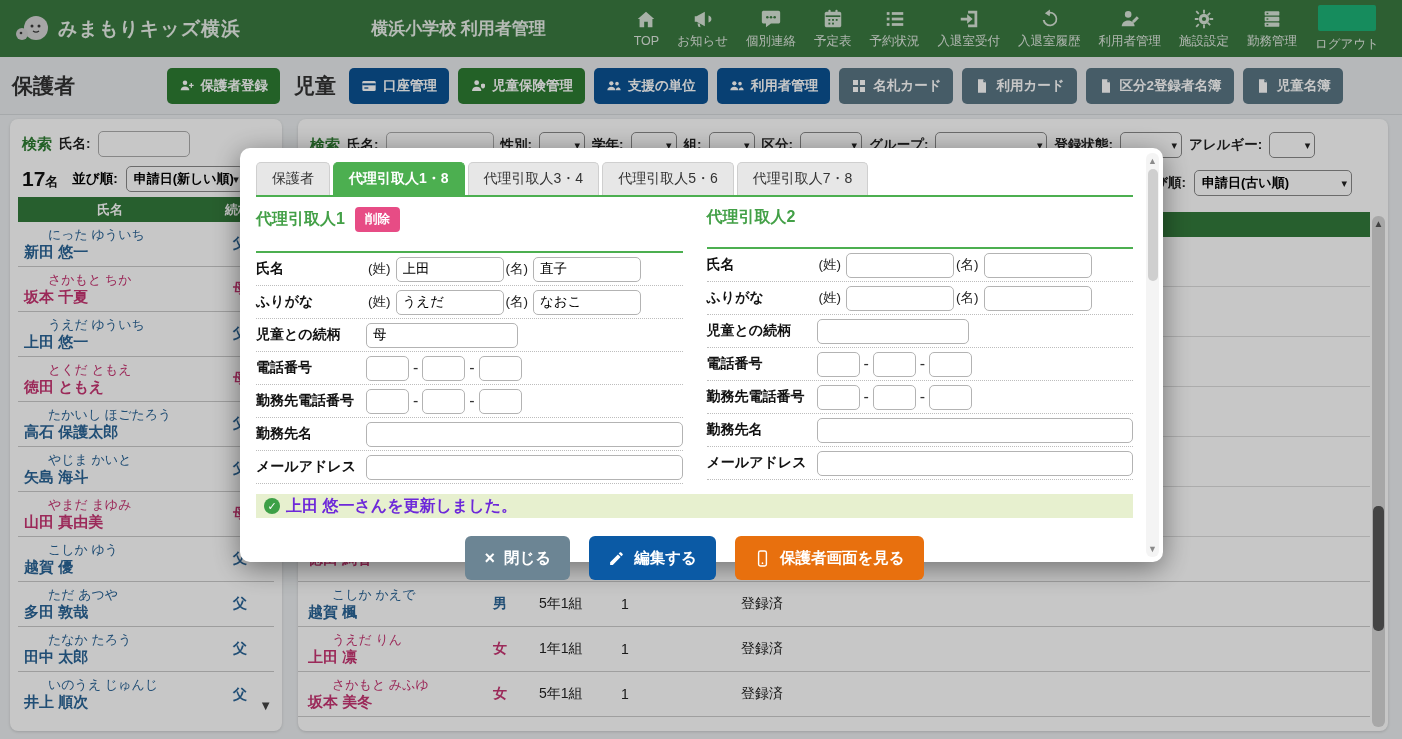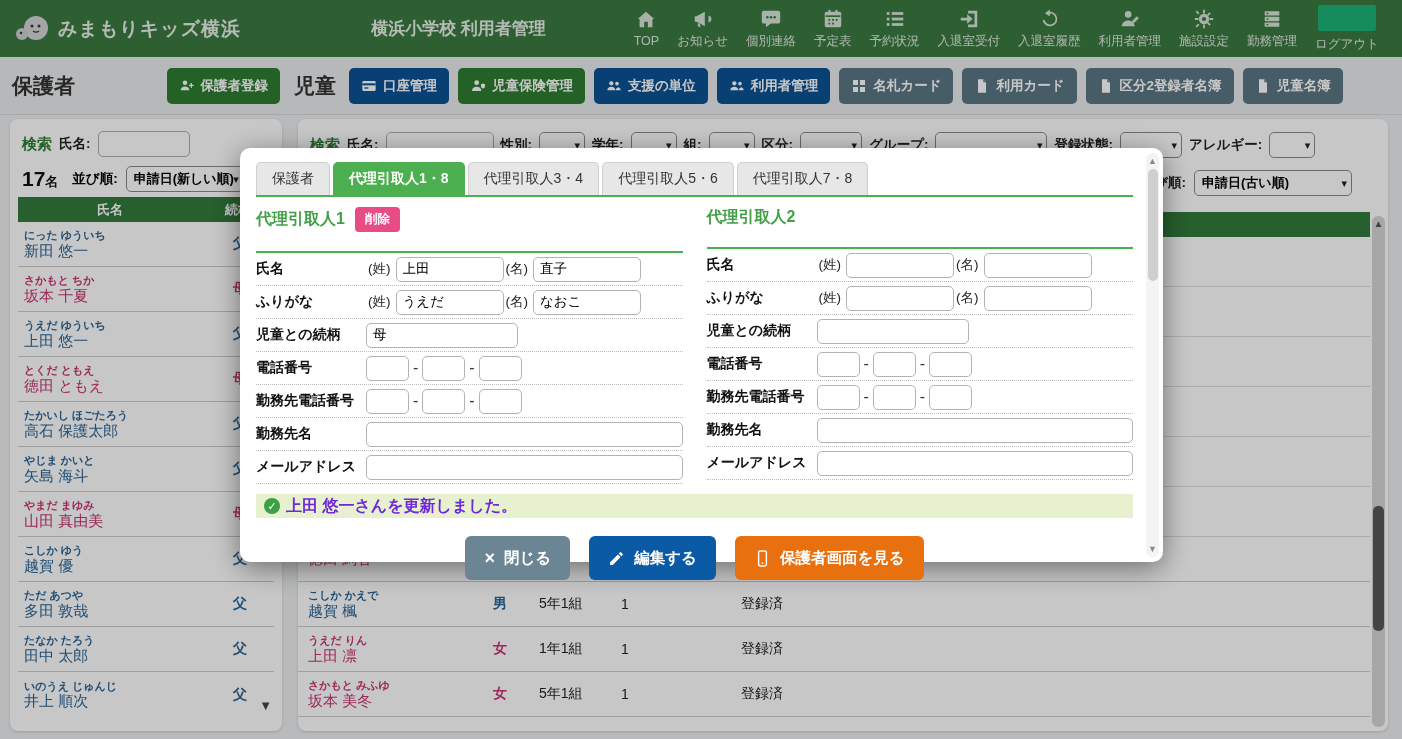--- a/index.html
+++ b/index.html
@@ -51,22 +51,22 @@
   .sb-sort-label { font-size:13.5px; font-weight:bold; margin-left:6px; }
   .select-box { position:relative; height:26px; border:1px solid #8a8a8a; border-radius:5px; background:#fff;
     font-size:13px; display:flex; align-items:center; padding:0 18px 0 7px; white-space:nowrap; overflow:hidden;font-weight:bold; }
   .select-box::after { content:"▾"; position:absolute; right:4px; top:50%; transform:translateY(-50%); font-size:11px; color:#222; }
   .sb-sort-select { width:118px; }
   .sb-header { height:25px; background:#337a3b; color:#fff; display:flex; align-items:center; font-size:13px; font-weight:bold; }
   .sb-header .col-name { flex:1; text-align:center; }
   .sb-header .col-rel { width:72px; text-align:center; }
   .person-row { height:45px; border-bottom:1px solid #c9c9c9; display:flex; align-items:center; padding:0 6px; cursor:pointer; }
   .p-names { flex:1; line-height:1.15; }
-  .p-kana { font-size:11px; font-weight:bold; display:block; }
-  .p-name { font-size:15px; font-weight:normal; display:block; }
+  .p-kana { font-size:13px; font-weight:normal; display:block;margin-left:24px; }
+  .p-name { font-size:15px; font-weight:bold; display:block; }
   .p-rel { width:56px; text-align:center; font-size:14px; font-weight:bold; }
   .male { color:#2a6496; }
   .female { color:#c73572; }
   .sb-scroll-arrow { position:absolute; right:10px; bottom:18px; font-size:13px; color:#444; cursor:pointer; }
 
   
   .filter-row { display:flex; align-items:center; gap:7px; padding:13px 10px 7px 12px; flex-wrap:nowrap; }
   .filter-row .mini-label { white-space:nowrap; }
   .filter-row .text-input { width:108px; }
   .sel-s { width:46px; } .sel-m { width:62px; } .sel-l { width:112px; }

